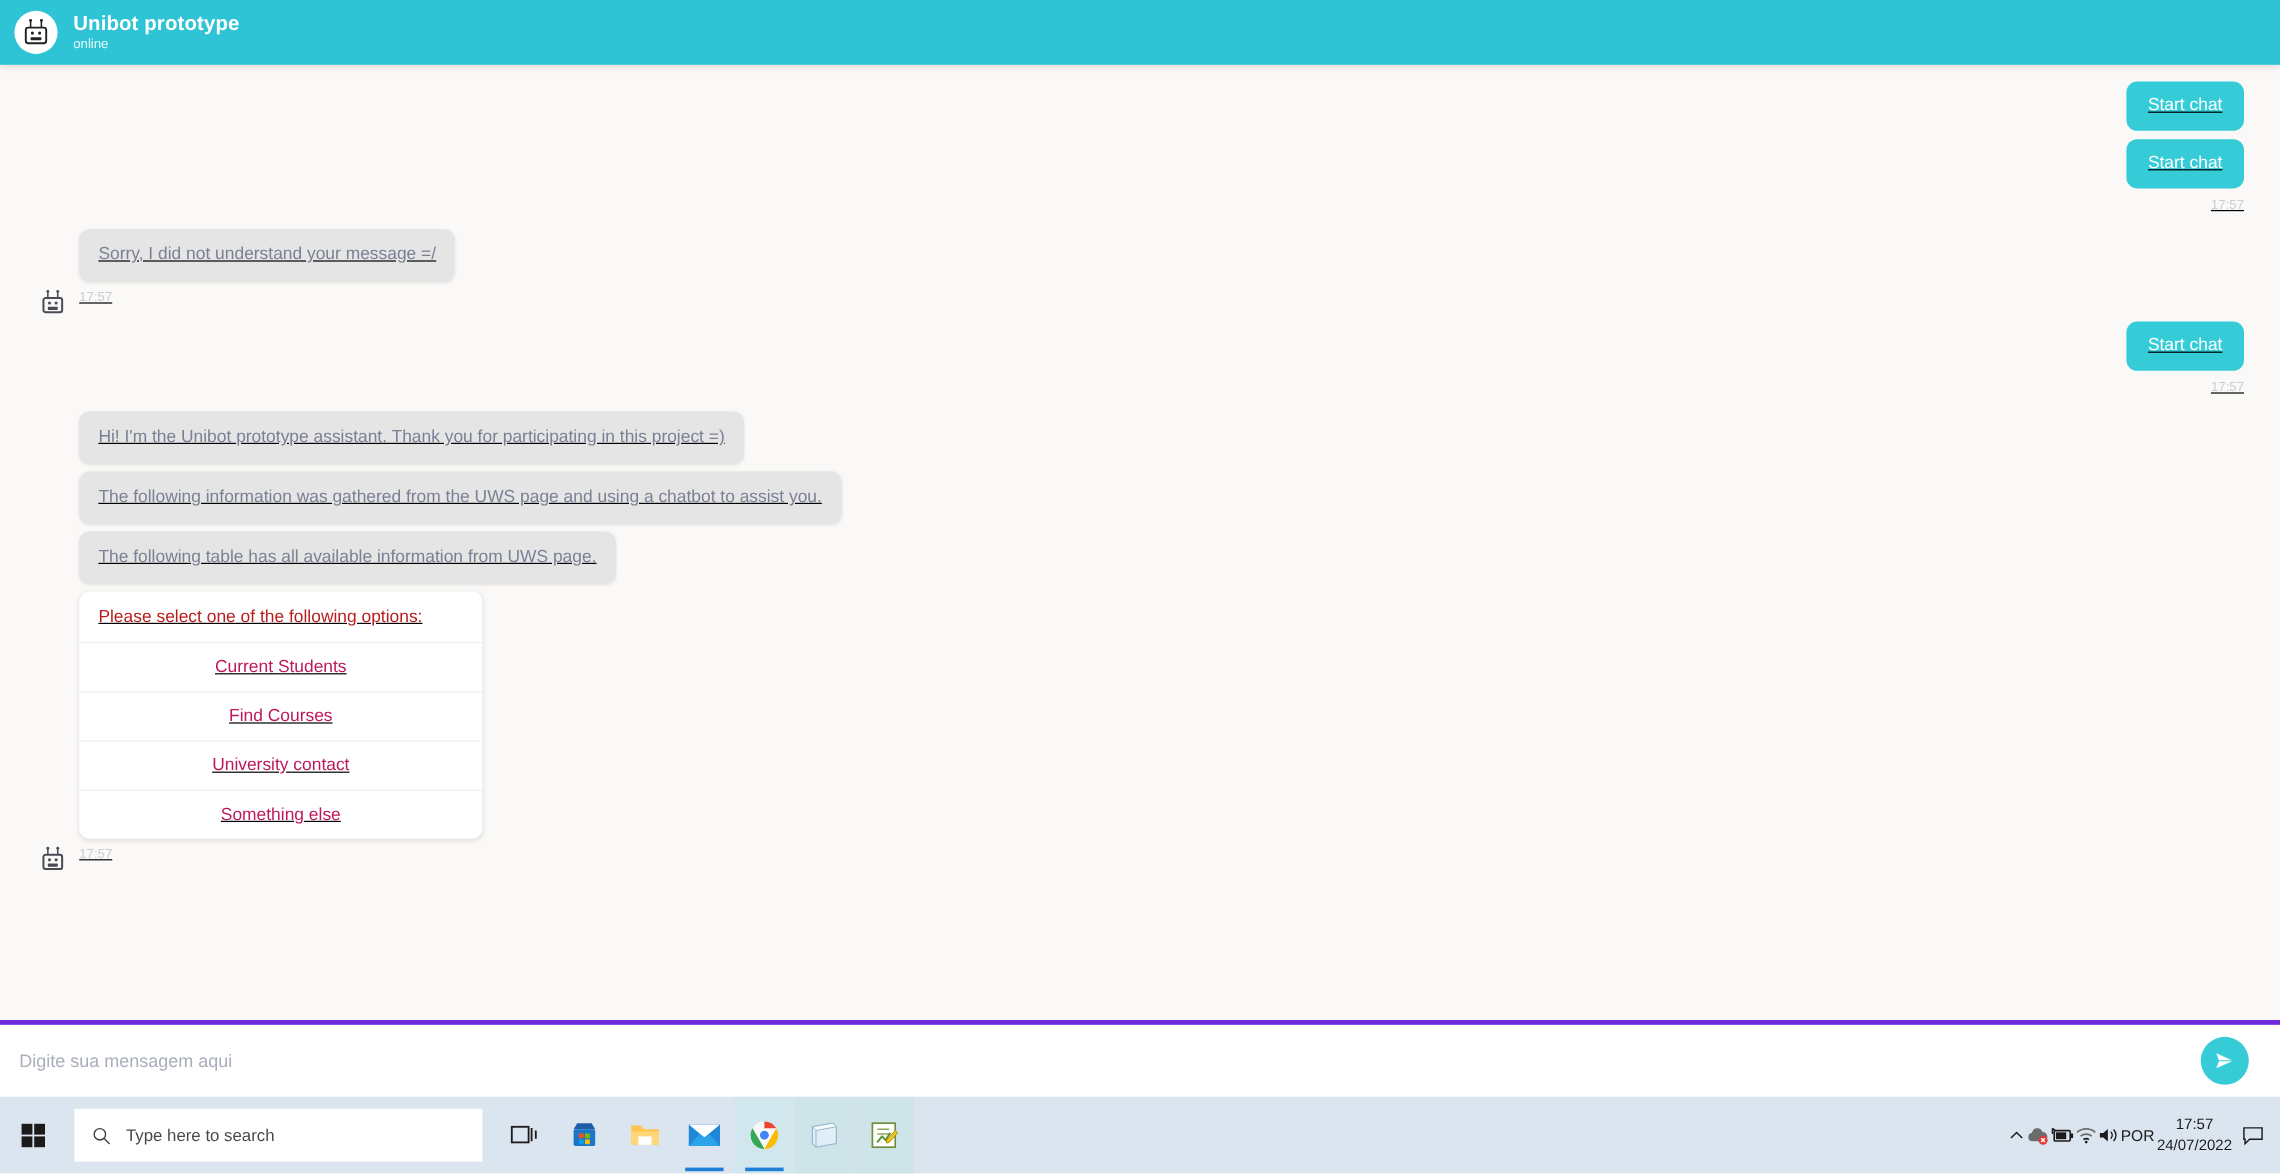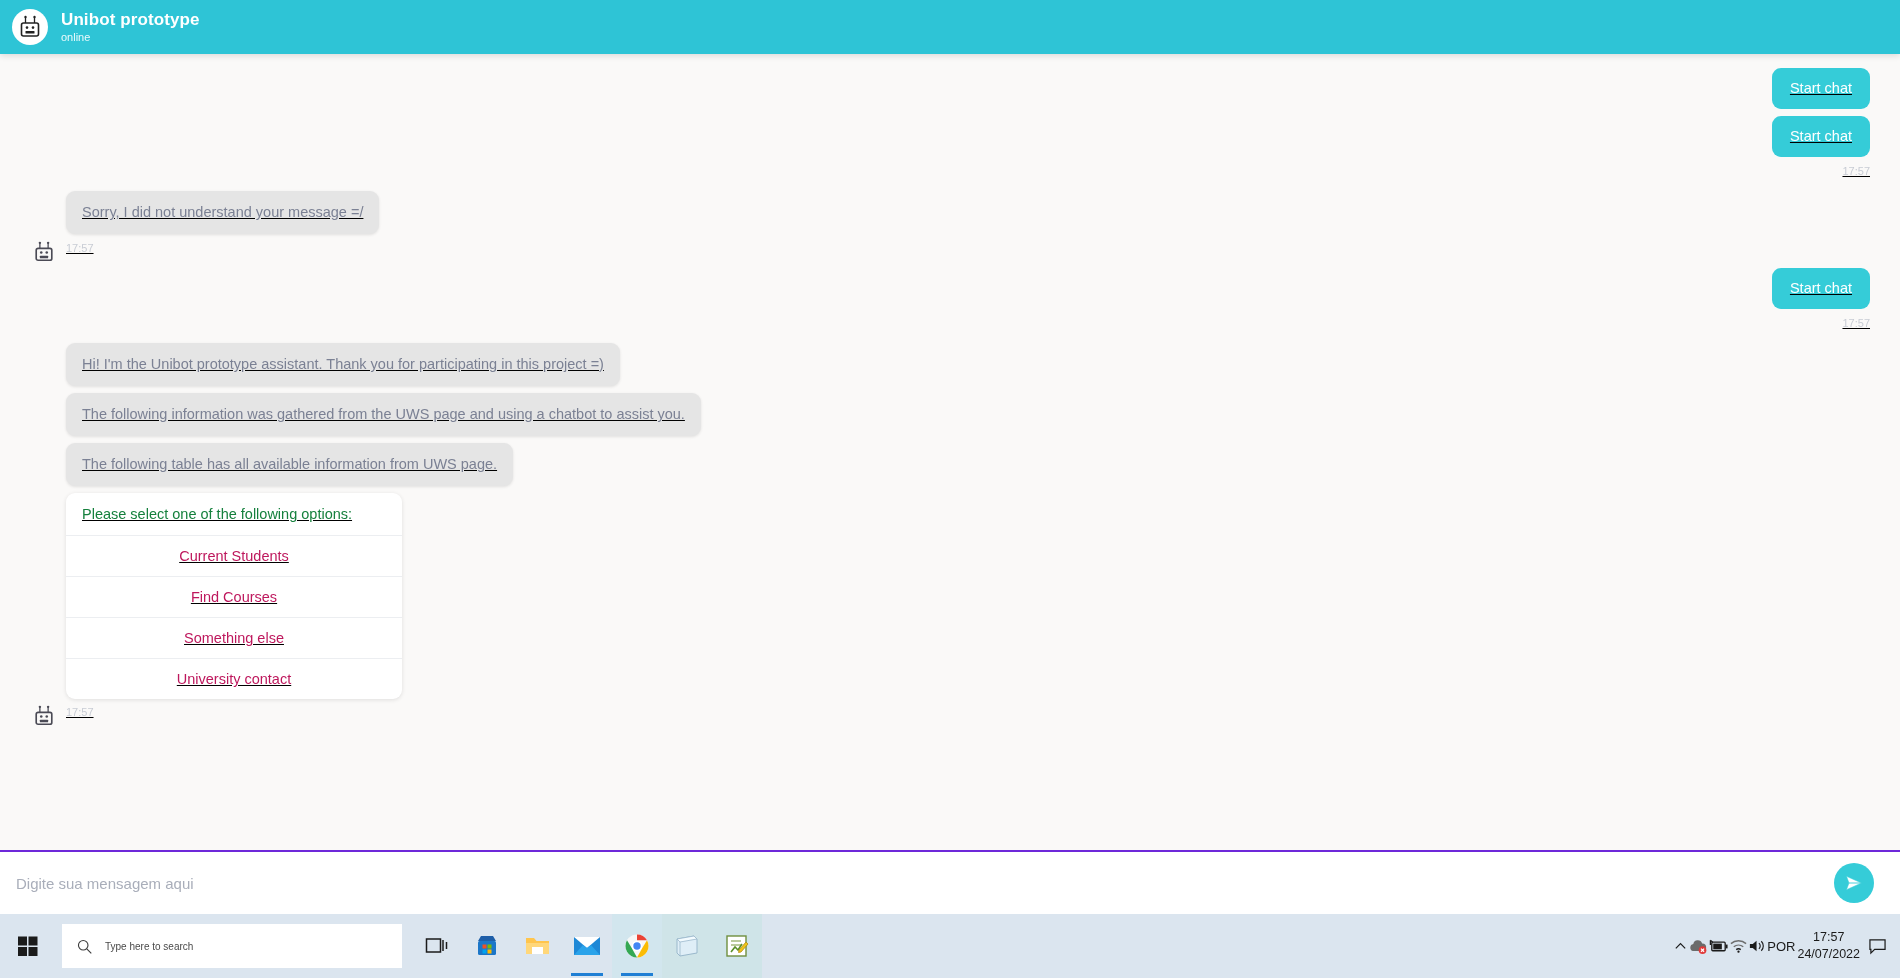--- a/index.html
+++ b/index.html
@@ -86,37 +86,37 @@
   .options-card {
     background: #ffffff;
     border-radius: 9px;
     box-shadow: 0 1px 4px rgba(0,0,0,0.11);
     width: 336px;
     overflow: hidden;
     margin-bottom: 6px;
   }
   .options-title {
     padding: 13px 16px;
-    color: #15803d;
+    color: #b91c1c;
     font-size: 14.5px;
   }
   .option-item {
     padding: 12px 10px;
     text-align: center;
     color: #be185d;
     font-size: 14.5px;
     border-top: 1px solid #eceef1;
     cursor: pointer;
   }
 
   
   .composer {
     position: absolute; left: 0; bottom: 64px; width: 1900px; height: 64px;
     background: #ffffff;
-    border-top: 2px solid #6d28d9;
+    border-top: 4px solid #6d28d9;
     display: flex; align-items: center;
     padding: 0 26px 0 14px;
     z-index: 4;
   }
   .composer-input {
     flex: 1 1 auto;
     border: none; outline: none;
     font-family: "Liberation Sans", sans-serif;
     font-size: 15px;
     color: #6f7583;
@@ -145,21 +145,21 @@
     cursor: pointer;
   }
   .search-box {
     width: 340px; height: 44px;
     background: #ffffff;
     display: flex; align-items: center; gap: 12px;
     padding: 0 14px;
     margin-left: 6px;
     cursor: text;
   }
-  .search-text { font-size: 10px; color: #4a4a4a; }
+  .search-text { font-size: 14px; color: #4a4a4a; }
   .tb-icons { display: flex; align-items: center; height: 64px; margin-left: 10px; }
   .tb-item {
     width: 50px; height: 64px;
     display: flex; align-items: center; justify-content: center;
     position: relative; cursor: pointer;
   }
   .tb-item.active { background: #d2e6ee; }
   .tb-item.pinned-light { background: #cfe4e8; }
   .tb-underline {
     position: absolute; bottom: 2px; left: 9px; width: 32px; height: 3px;
@@ -253,22 +253,22 @@
       <div class="bubble-group">
         <div class="bubble">Hi! I'm the Unibot prototype assistant. Thank you for participating in this project =)</div>
         <div class="bubble">
           <p>The following information was gathered from the UWS page and using a chatbot to assist you.</p>
         </div>
         <div class="bubble">The following table has all available information from UWS page.</div>
         <div class="options-card">
           <div class="options-title">Please select one of the following options:</div>
           <div class="option-item">Current Students</div>
           <div class="option-item">Find Courses</div>
+          <div class="option-item">University contact</div>
           <div class="option-item">Something else</div>
-          <div class="option-item">University contact</div>
         </div>
         <div class="time">17:57</div>
       </div>
     </div>
 
   </div>
 
   <div class="composer">
     <input class="composer-input" type="text" autofocus="" placeholder="Digite sua mensagem aqui" style="">
     <button class="send-btn">

